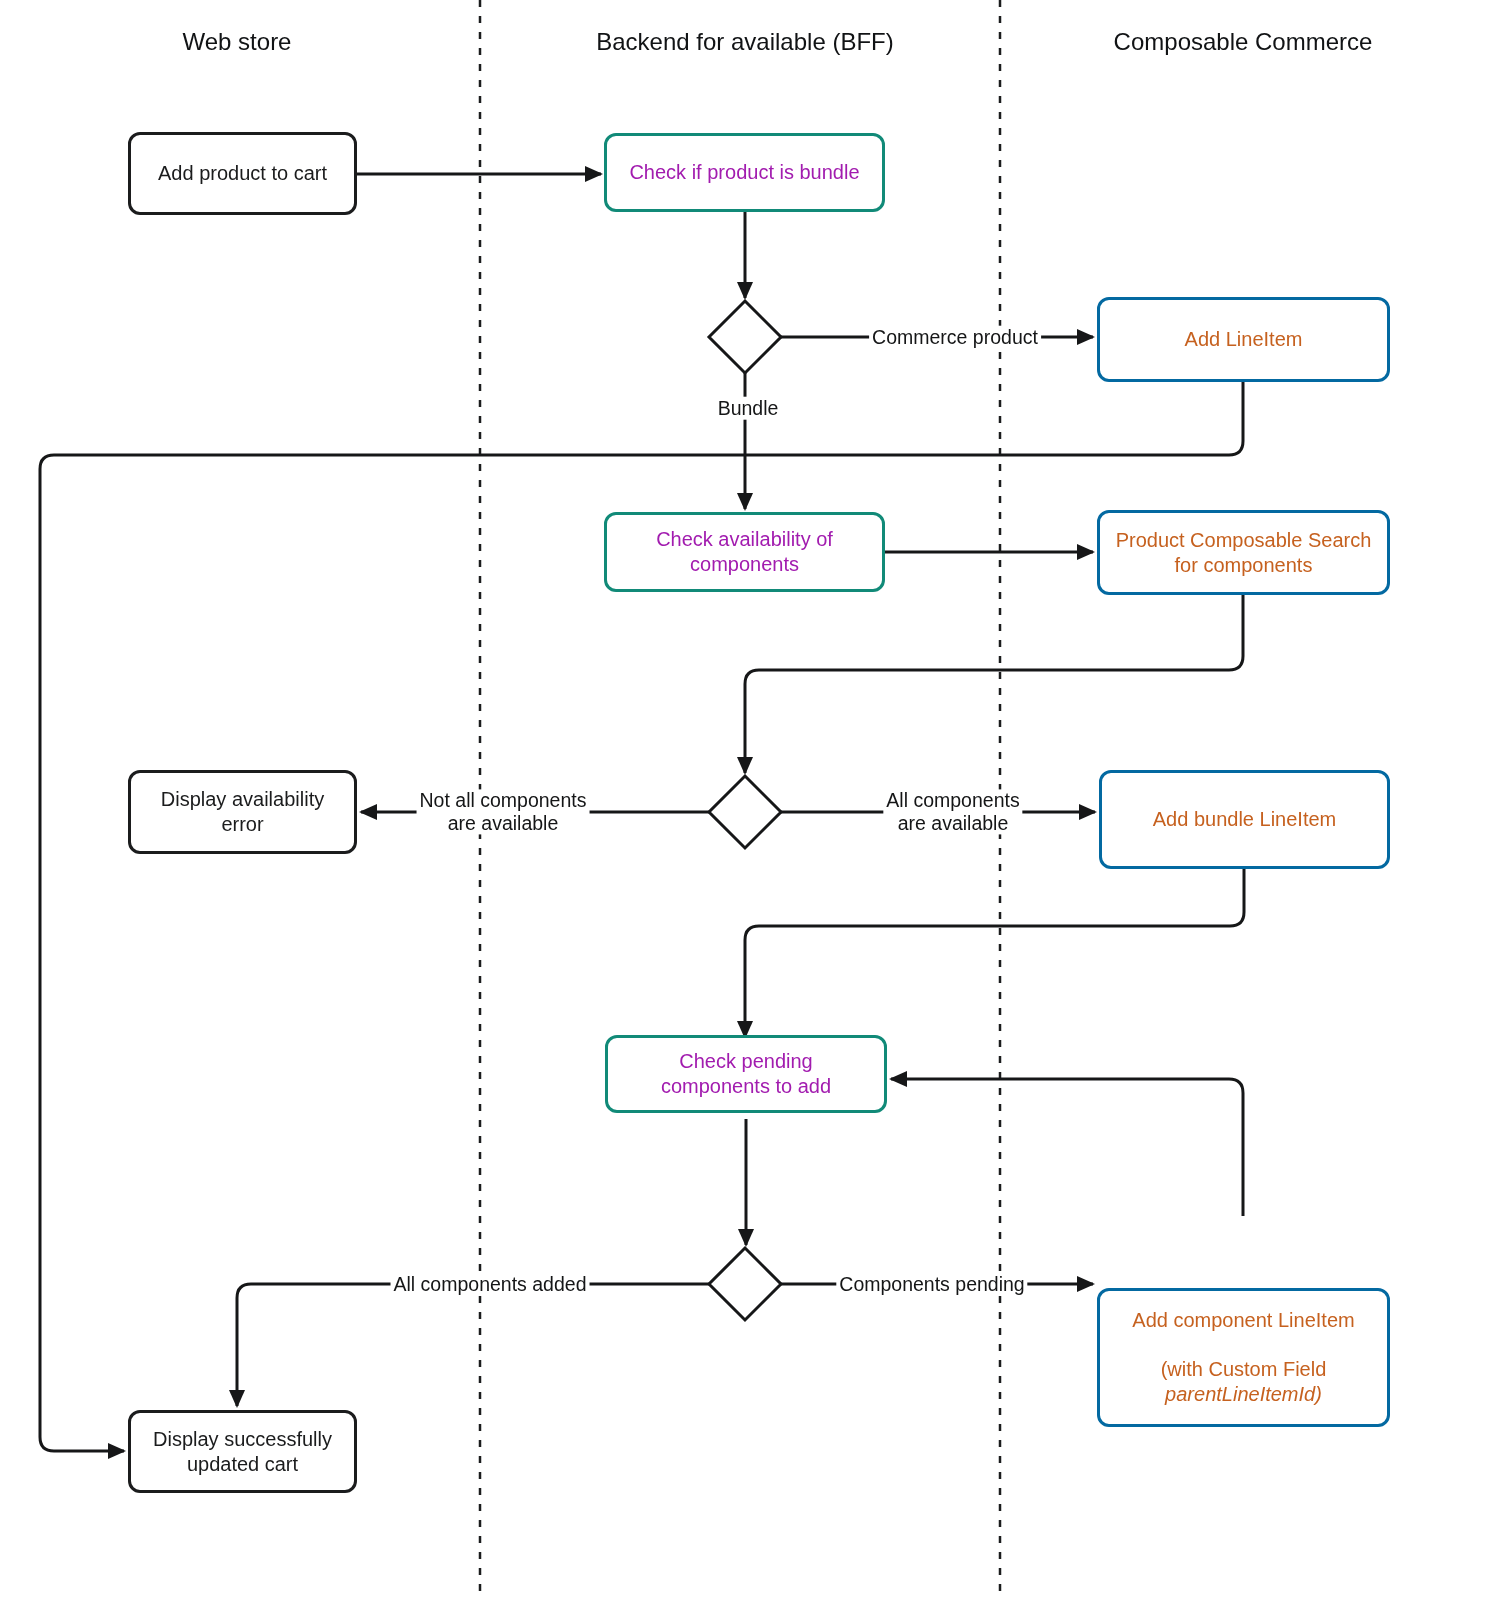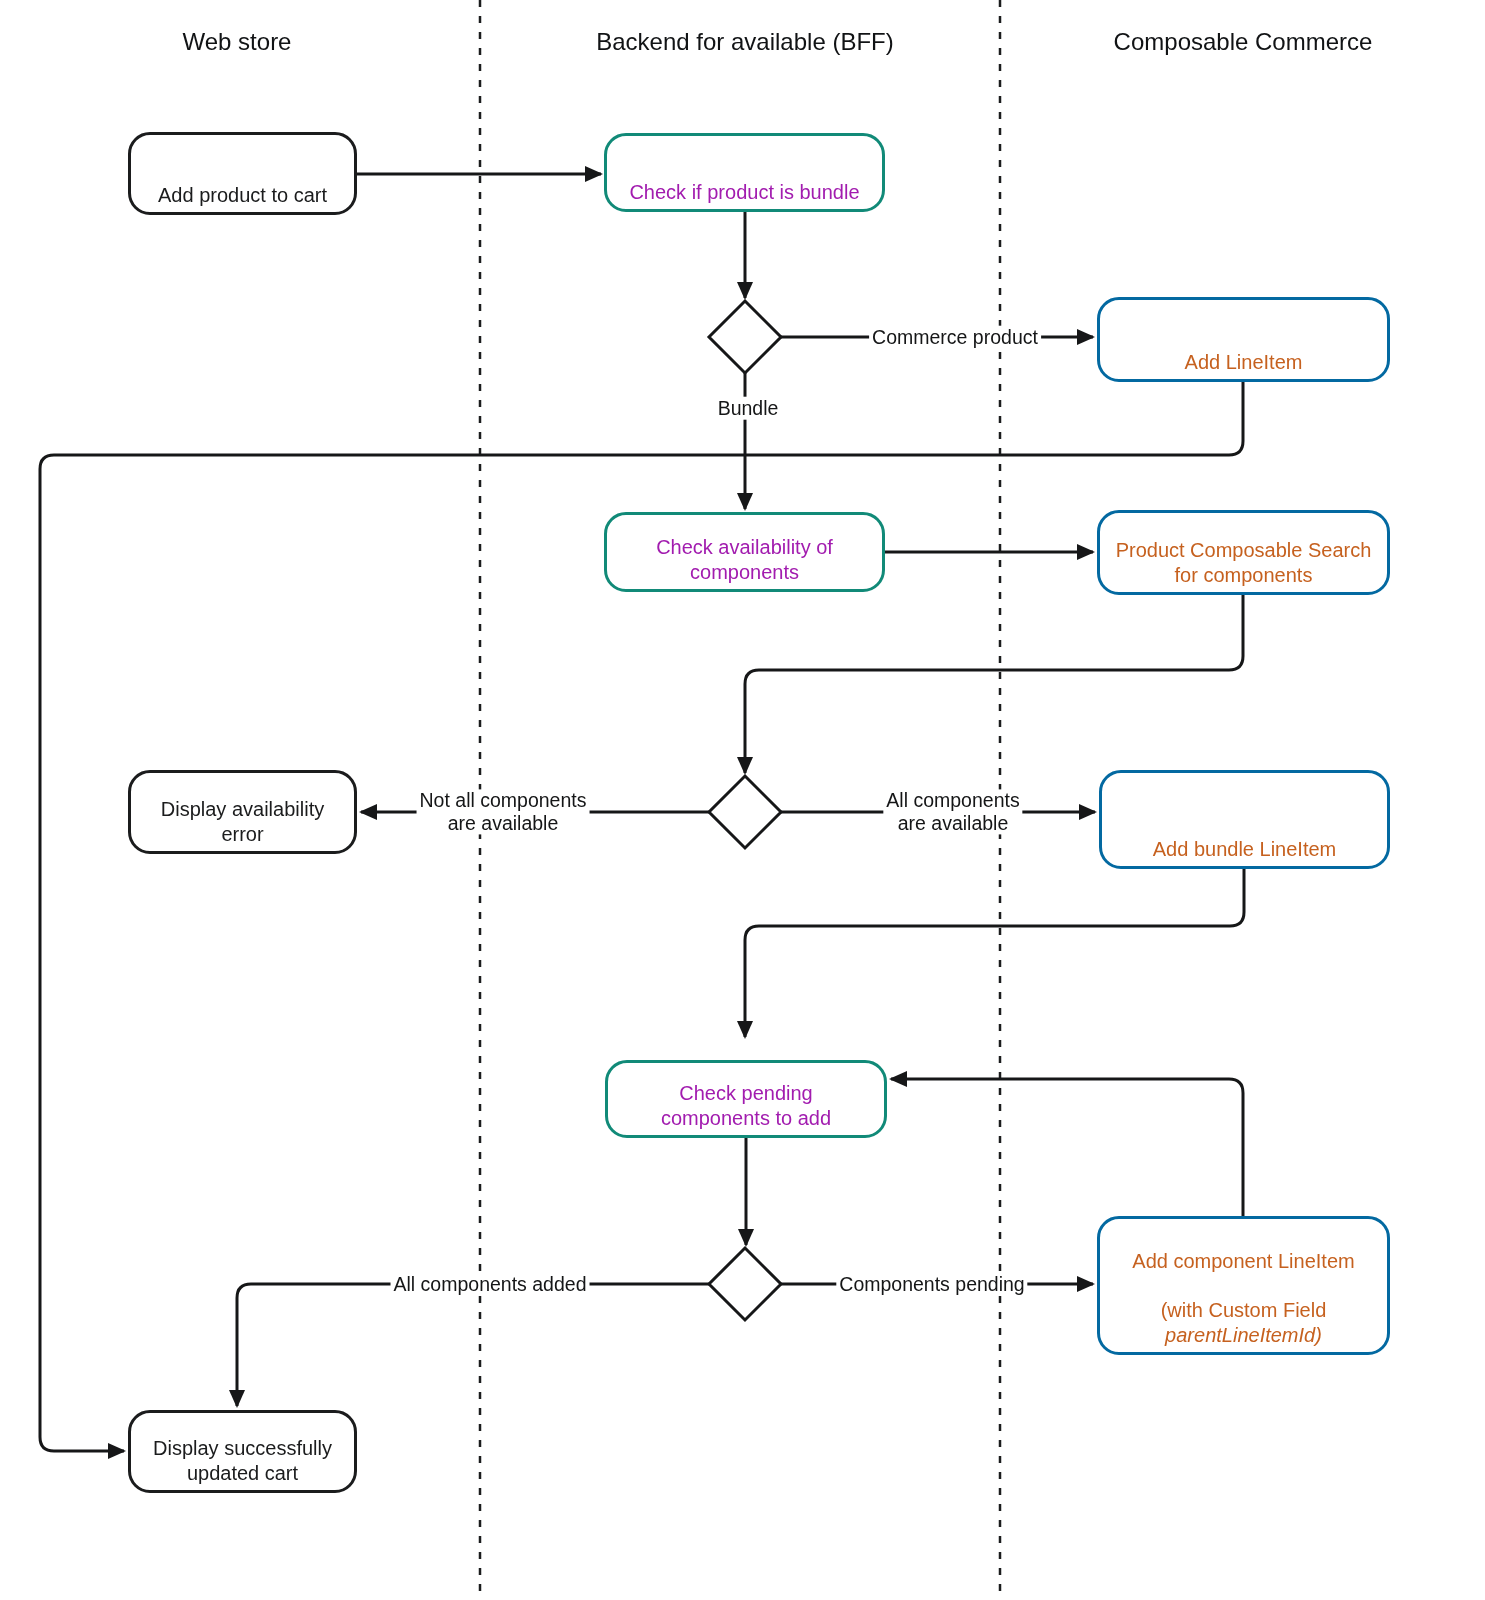--- a/index.html
+++ b/index.html
@@ -6,22 +6,22 @@
   .canvas {
     position:relative; width:1485px; height:1600px; background:#ffffff; overflow:hidden;
     font-family:"Liberation Sans", sans-serif;
   }
   .canvas svg { position:absolute; left:0; top:0; z-index:1; }
   .lane-title {
     position:absolute; top:28px; transform:translateX(-50%);
     font-weight:400; font-size:24px; color:#111315; white-space:nowrap; z-index:2;
   }
   .node {
-    position:absolute; box-sizing:border-box; background:#ffffff; border-radius:22px;
-    display:flex; flex-direction:column; align-items:center; justify-content:flex-end;
+    position:absolute; box-sizing:border-box; background:#ffffff; border-radius:12px;
+    display:flex; flex-direction:column; align-items:center; justify-content:center;
     text-align:center; font-size:20px; line-height:1.25; z-index:3; padding:4px 10px;
   }
   .node.black  { border:3.5px solid #1b1c1d; color:#1b1c1d; }
   .node.teal   { border:3px solid #118a78;   color:#a21caf; }
   .node.orange { border:3px solid #0369a1;   color:#c6611f; }
   .node .nl { width:100%; }
   .node .gap { height:24px; }
   .node .it { font-style:italic; }
   .elabel {
     position:absolute; transform:translate(-50%,-50%); background:#ffffff;
@@ -96,26 +96,26 @@
 
   <div class="node black" style="left:128px;top:770px;width:229px;height:84px">
     <div class="nl">Display availability</div>
     <div class="nl">error</div>
   </div>
 
   <div class="node orange" style="left:1099px;top:770px;width:291px;height:99px">
     <div class="nl">Add bundle LineItem</div>
   </div>
 
-  <div class="node teal" style="left:605px;top:1060px;width:282px;height:78px">
+  <div class="node teal" style="left:605px;top:1035px;width:282px;height:78px">
     <div class="nl">Check pending</div>
     <div class="nl">components to add</div>
   </div>
 
-  <div class="node orange" style="left:1097px;top:1216px;width:293px;height:139px">
+  <div class="node orange" style="left:1097px;top:1288px;width:293px;height:139px">
     <div class="nl">Add component LineItem</div>
     <div class="gap"></div>
     <div class="nl">(with Custom Field</div>
     <div class="nl it">parentLineItemId)</div>
   </div>
 
   <div class="node black" style="left:128px;top:1410px;width:229px;height:83px">
     <div class="nl">Display successfully</div>
     <div class="nl">updated cart</div>
   </div>

